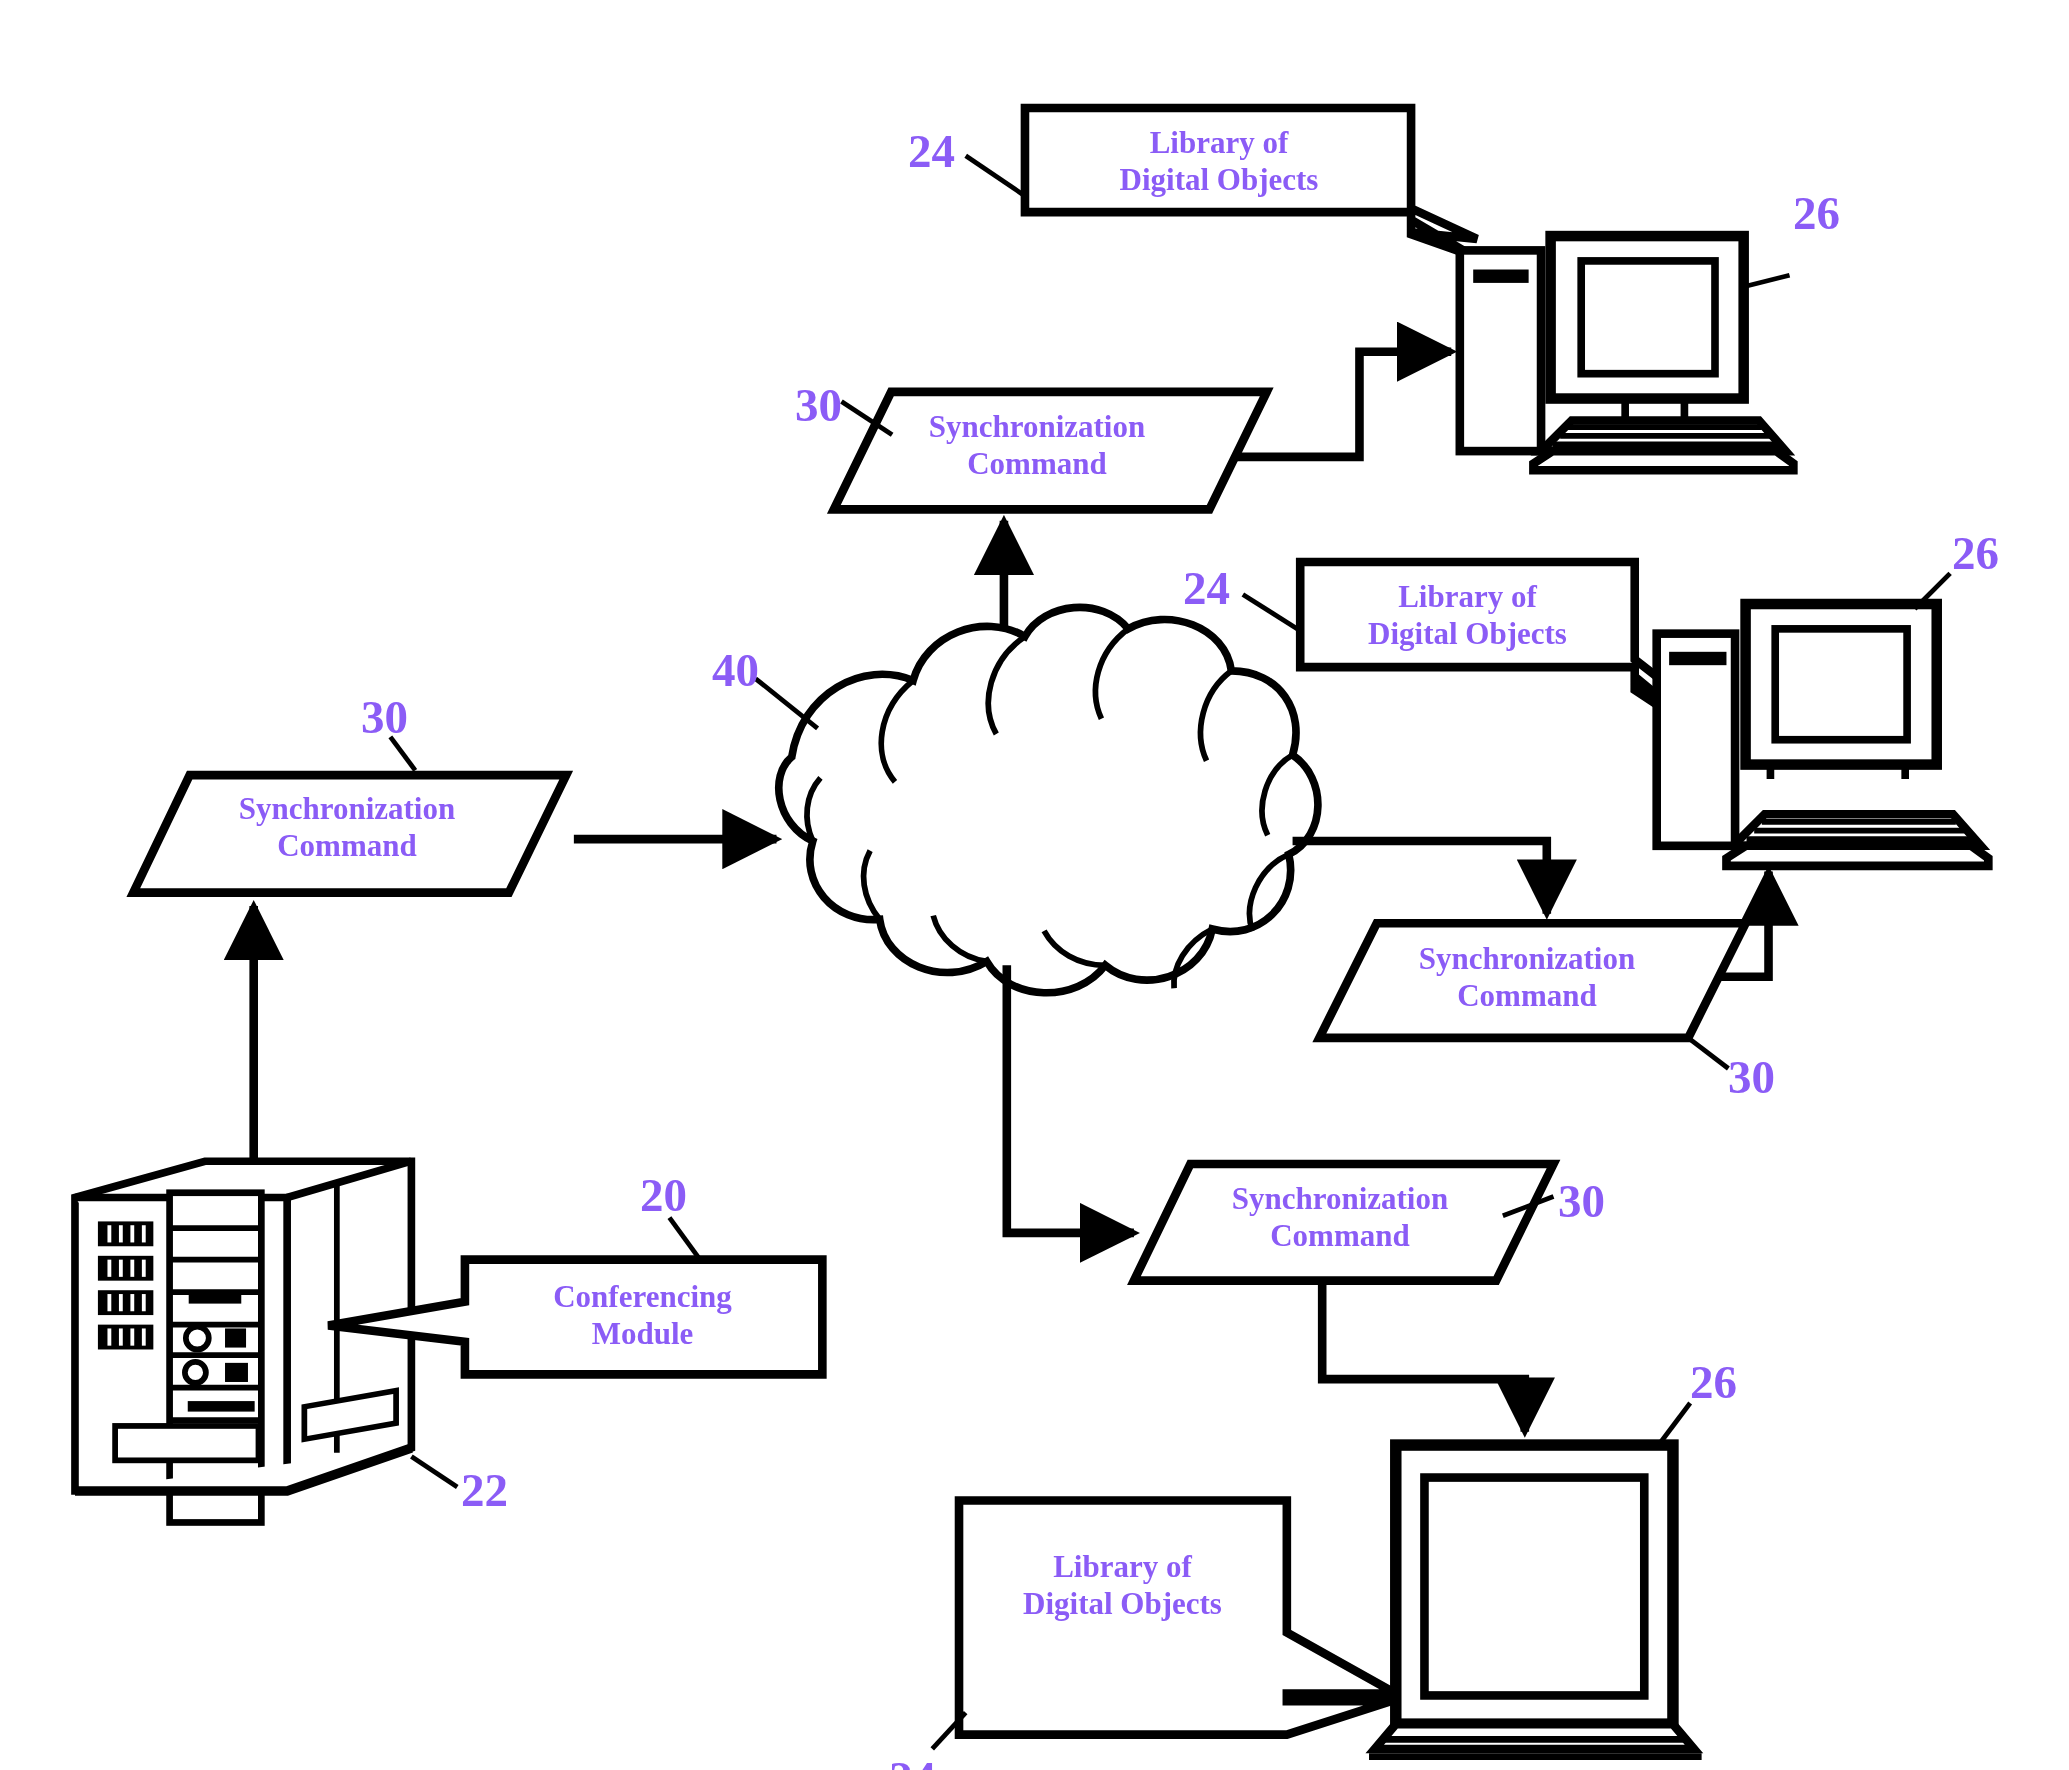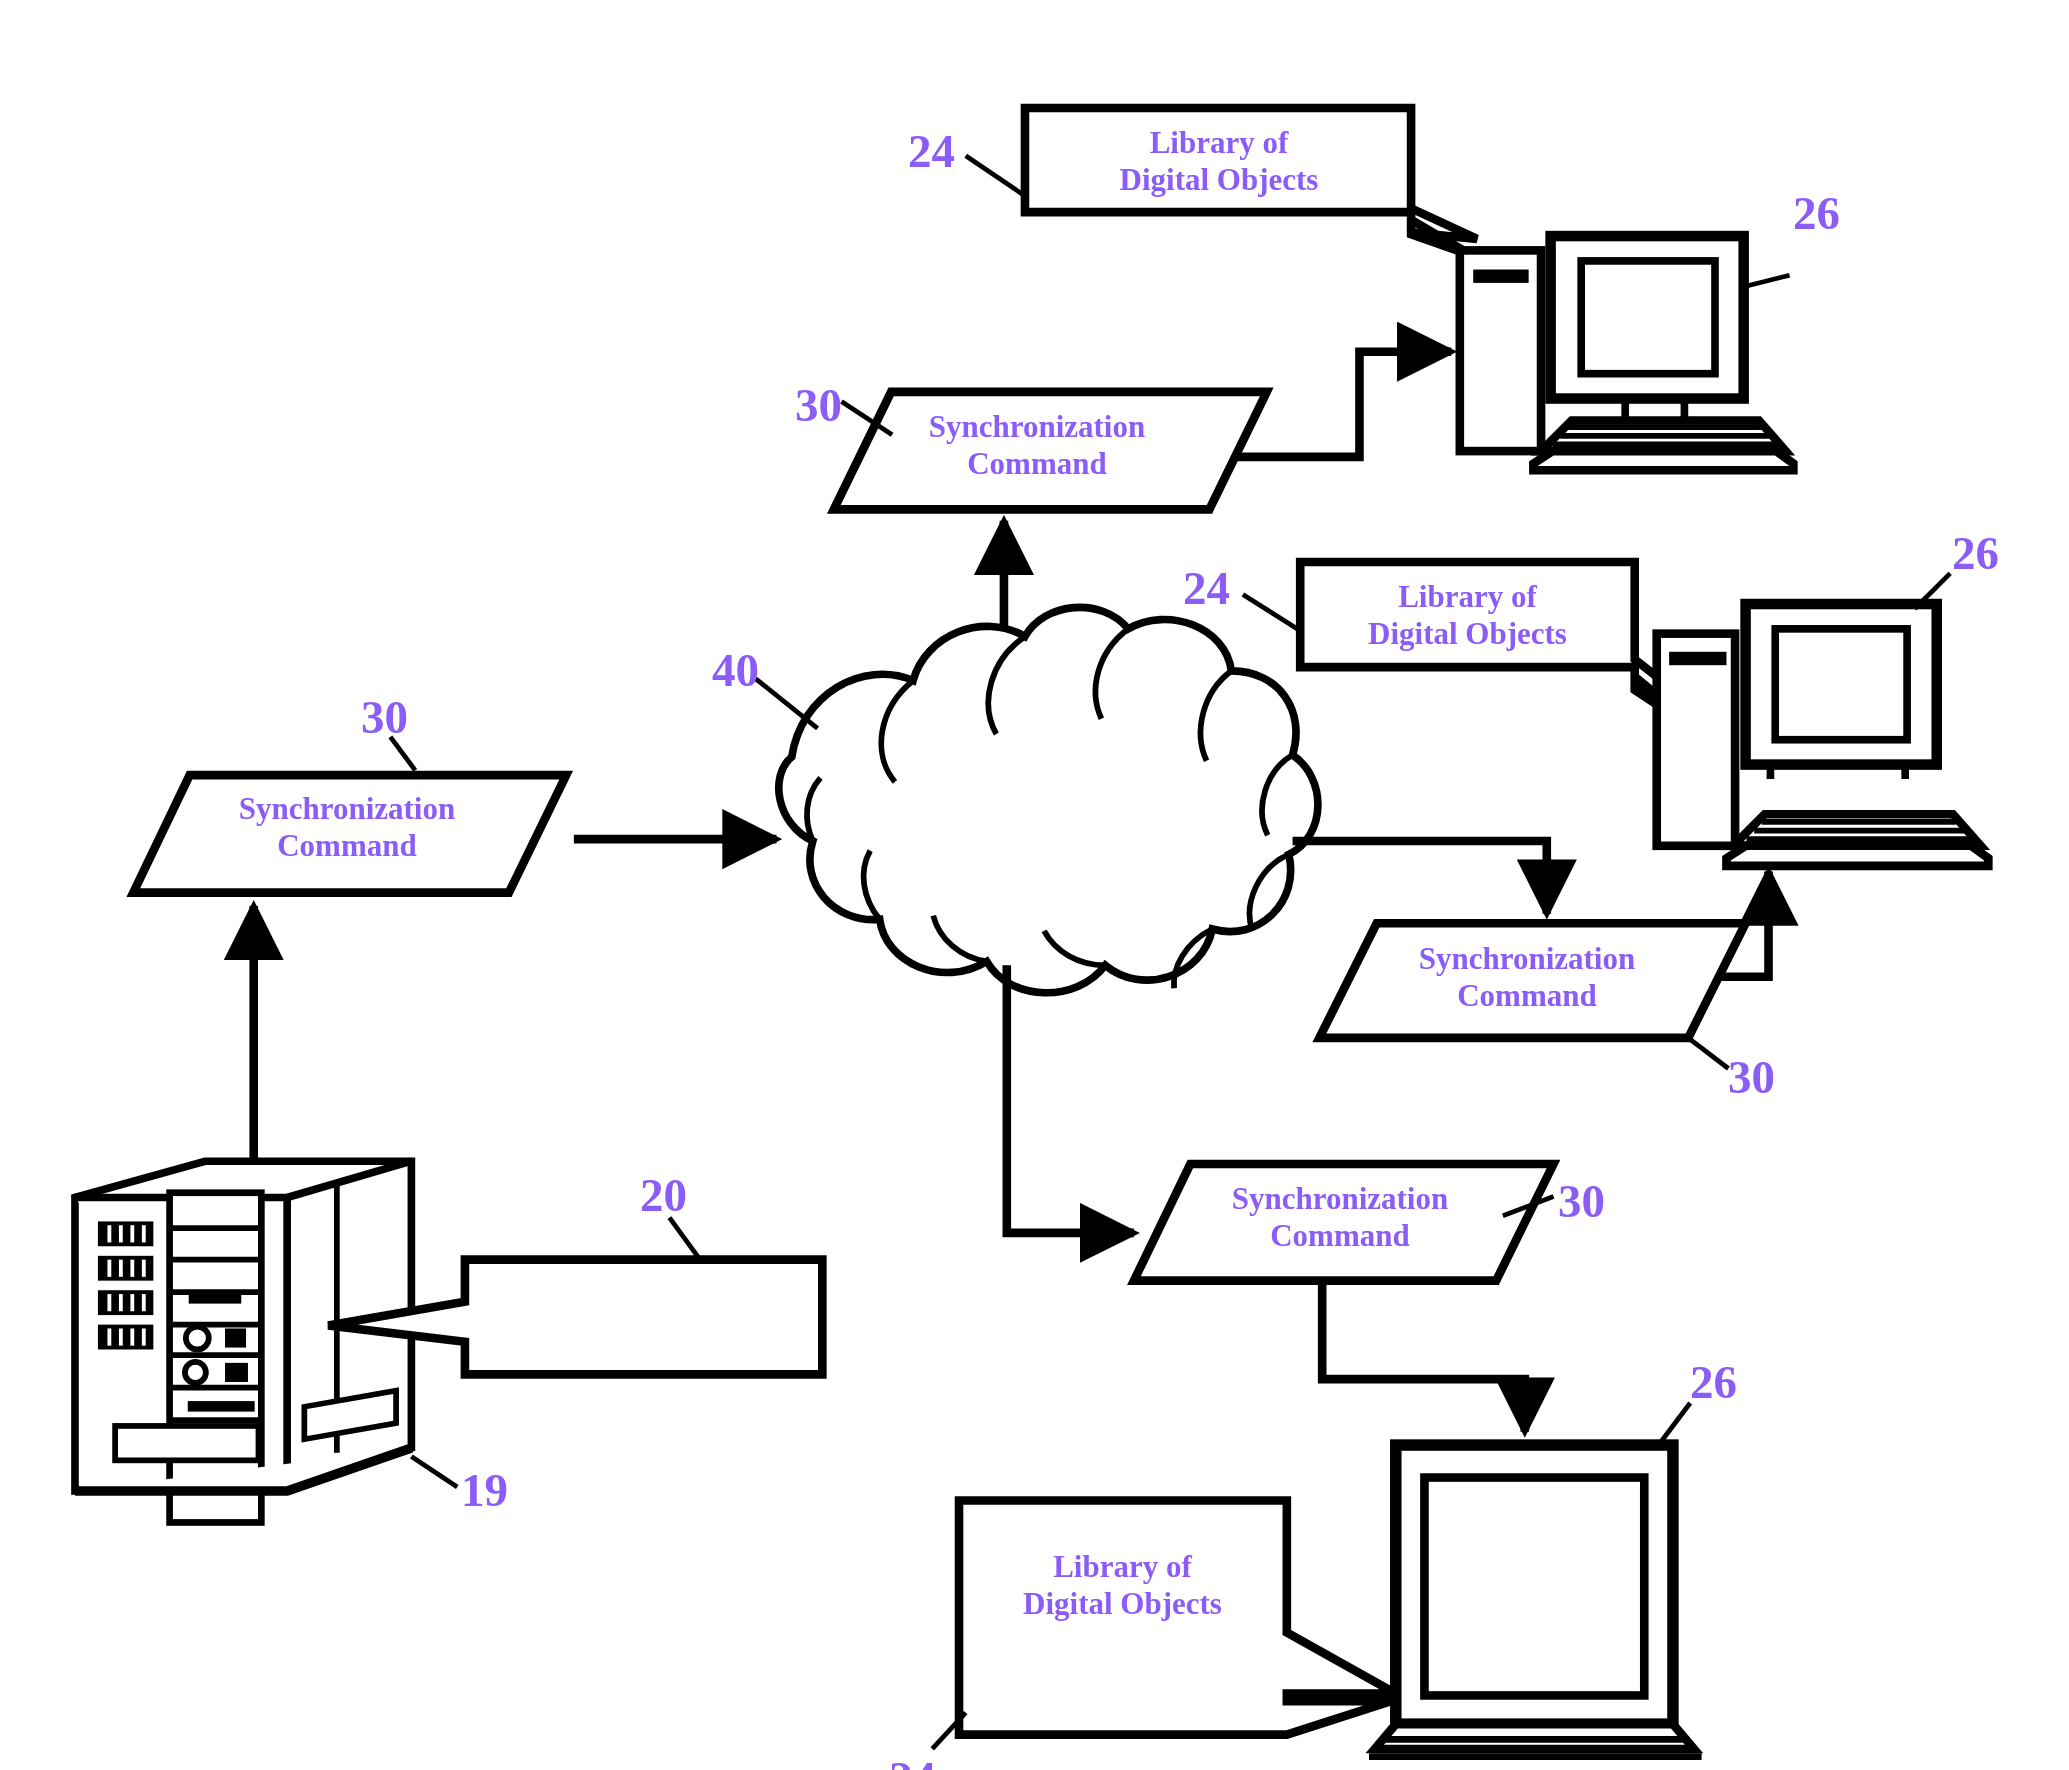--- a/index.html
+++ b/index.html
@@ -228,22 +228,26 @@
   <div class="lbl reftxt" style="left:795px;top:378px;">30</div>
 
   <div class="lbl reftxt" style="left:712px;top:643px;">40</div>
 
   <div class="lbl boxtxt" style="left:175px;top:791px;width:344px;">
     <div>Synchronization</div>
     <div>Command</div>
   </div>
   <div class="lbl reftxt" style="left:361px;top:690px;">30</div>
 
+  <div class="lbl boxtxt" style="left:468px;top:1279px;width:349px;">
+    <div>Conferencing</div>
+    <div>Module</div>
+  </div>
   <div class="lbl reftxt" style="left:640px;top:1168px;">20</div>
-  <div class="lbl reftxt" style="left:461px;top:1463px;">19</div>
+  <div class="lbl reftxt" style="left:461px;top:1463px;">22</div>
 
   <div class="lbl boxtxt" style="left:1310px;top:579px;width:315px;">
     <div>Library of</div>
     <div>Digital Objects</div>
   </div>
   <div class="lbl reftxt" style="left:1183px;top:561px;">24</div>
   <div class="lbl reftxt" style="left:1952px;top:526px;">26</div>
 
   <div class="lbl boxtxt" style="left:1355px;top:941px;width:344px;">
     <div>Synchronization</div>

